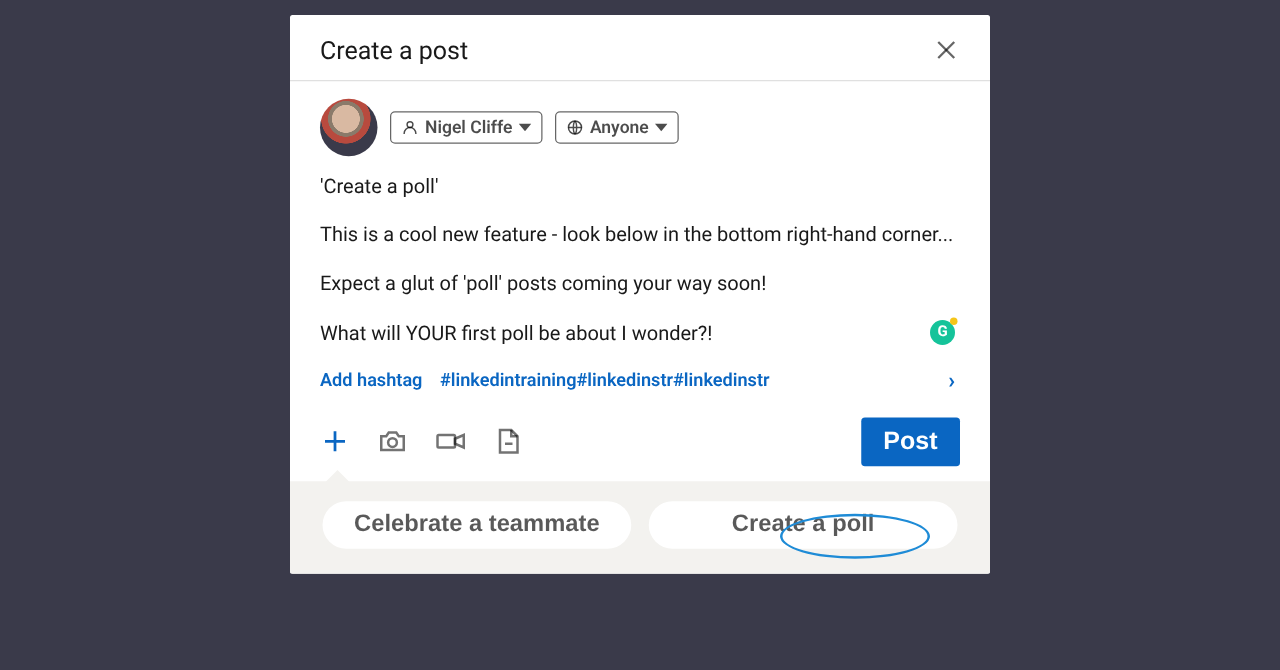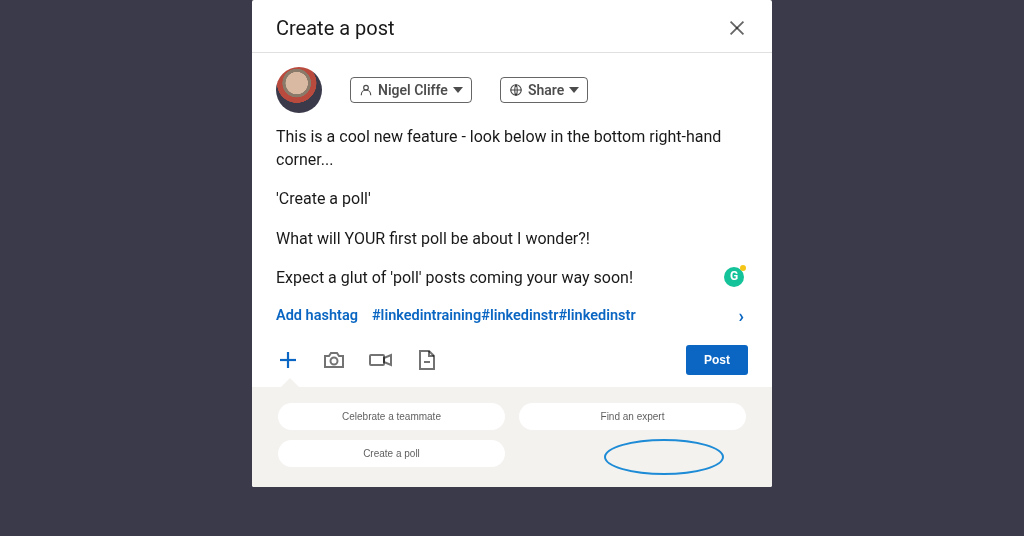--- a/index.html
+++ b/index.html
@@ -6,24 +6,24 @@
     body {
       font-family: -apple-system, BlinkMacSystemFont, "Segoe UI", Roboto, Helvetica, Arial, sans-serif;
       background: #3a3a4a;
       width: 1024px;
       height: 536px;
       display: flex;
       justify-content: center;
       align-items: flex-start;
     }
     .modal {
-      width: 520px;
+      width: 560px;
       background: #fff;
       border-radius: 2px;
-      margin-top: 0;
+      margin-top: 12px;
       overflow: hidden;
     }
     .modal-header {
       display: flex;
       justify-content: space-between;
       align-items: center;
       padding: 16px 24px 12px 24px;
       border-bottom: 1px solid #e0e0e0;
     }
     .modal-title {
@@ -33,21 +33,21 @@
     }
     .close-icon {
       width: 22px;
       height: 22px;
       color: rgba(0,0,0,0.6);
       cursor: pointer;
     }
     .author-row {
       display: flex;
       align-items: center;
-      gap: 28px;
+      gap: 10px;
       padding: 14px 24px 6px 24px;
     }
     .avatar {
       width: 46px;
       height: 46px;
       border-radius: 50%;
       background: radial-gradient(circle at 45% 35%, #d9b9a2 0%, #d9b9a2 28%, #8a7a6a 29%, #8a7a6a 36%, #b84a3e 37%, #b84a3e 50%, #3a3a4a 51%, #3a3a4a 100%);
       flex-shrink: 0;
     }
     .pill {
@@ -132,21 +132,21 @@
       color: rgba(0,0,0,0.55);
       cursor: pointer;
     }
     .plus-icon { color: #0a66c2 !important; }
     .post-btn {
       margin-left: auto;
       background: #0a66c2;
       color: #fff;
       border: none;
       font-weight: 600;
-      font-size: 12px;
+      font-size: 20px;
       padding: 8px 18px;
       border-radius: 3px;
       cursor: pointer;
     }
     .expand-panel {
       background: #f3f2ef;
       padding: 16px 26px 20px 26px;
       position: relative;
     }
     .expand-caret {
@@ -161,22 +161,22 @@
     .chip-grid {
       display: grid;
       grid-template-columns: 1fr 1fr;
       gap: 10px 14px;
     }
     .chip {
       background: #fff;
       border: none;
       border-radius: 999px;
       padding: 8px 14px;
-      font-size: 10px;
-      font-weight: 400;
+      font-size: 19px;
+      font-weight: 700;
       color: rgba(0,0,0,0.65);
       cursor: pointer;
       text-align: center;
       position: relative;
     }
     .highlight-oval {
       position: absolute;
       border: 2px solid #1e8bd6;
       border-radius: 50%;
       width: 120px;
@@ -209,32 +209,32 @@
       <span>Nigel Cliffe</span>
       <svg class="caret" viewBox="0 0 10 10" fill="currentColor">
           <path d="M0 2 L5 8 L10 2 Z"></path>
         </svg>
     </div>
     <div class="pill">
       <svg viewBox="0 0 24 24" fill="none" stroke="currentColor" stroke-width="2">
           <circle cx="12" cy="12" r="9"></circle>
           <path d="M3 12h18M12 3c3 3 3 15 0 18M12 3c-3 3-3 15 0 18"></path>
         </svg>
-      <span>Share</span>
+      <span>Anyone</span>
       <svg class="caret" viewBox="0 0 10 10" fill="currentColor">
           <path d="M0 2 L5 8 L10 2 Z"></path>
         </svg>
     </div>
   </div>
 
   <div class="post-body">
+    <p>'Create a poll'</p>
     <p>This is a cool new feature - look below in the bottom right-hand corner...</p>
-    <p>'Create a poll'</p>
+    <p>Expect a glut of 'poll' posts coming your way soon!</p>
     <p>What will YOUR first poll be about I wonder?!</p>
-    <p>Expect a glut of 'poll' posts coming your way soon!</p>
     <div class="grammarly">G</div>
   </div>
 
   <div class="hashtag-row">
     <span class="add-ht">Add hashtag</span>
     <div class="ht-scroll">
       <span class="tag">#linkedintraining</span>
       <span class="tag">#linkedinstr</span>
       <span class="tag">#linkedinstr</span>
     </div>
@@ -259,19 +259,18 @@
         <path d="M13 3v5h5"></path>
         <line x1="8" y1="14" x2="14" y2="14"></line>
       </svg>
     <button class="post-btn">Post</button>
   </div>
 
   <div class="expand-panel">
     <div class="expand-caret"></div>
     <div class="chip-grid">
       <button class="chip">Celebrate a teammate</button>
-      <button class="chip">Find an expert</button>
       <button class="chip">Create a poll</button>
     </div>
     <div class="highlight-oval"></div>
   </div>
 
 </div>
 
 </body></html>

